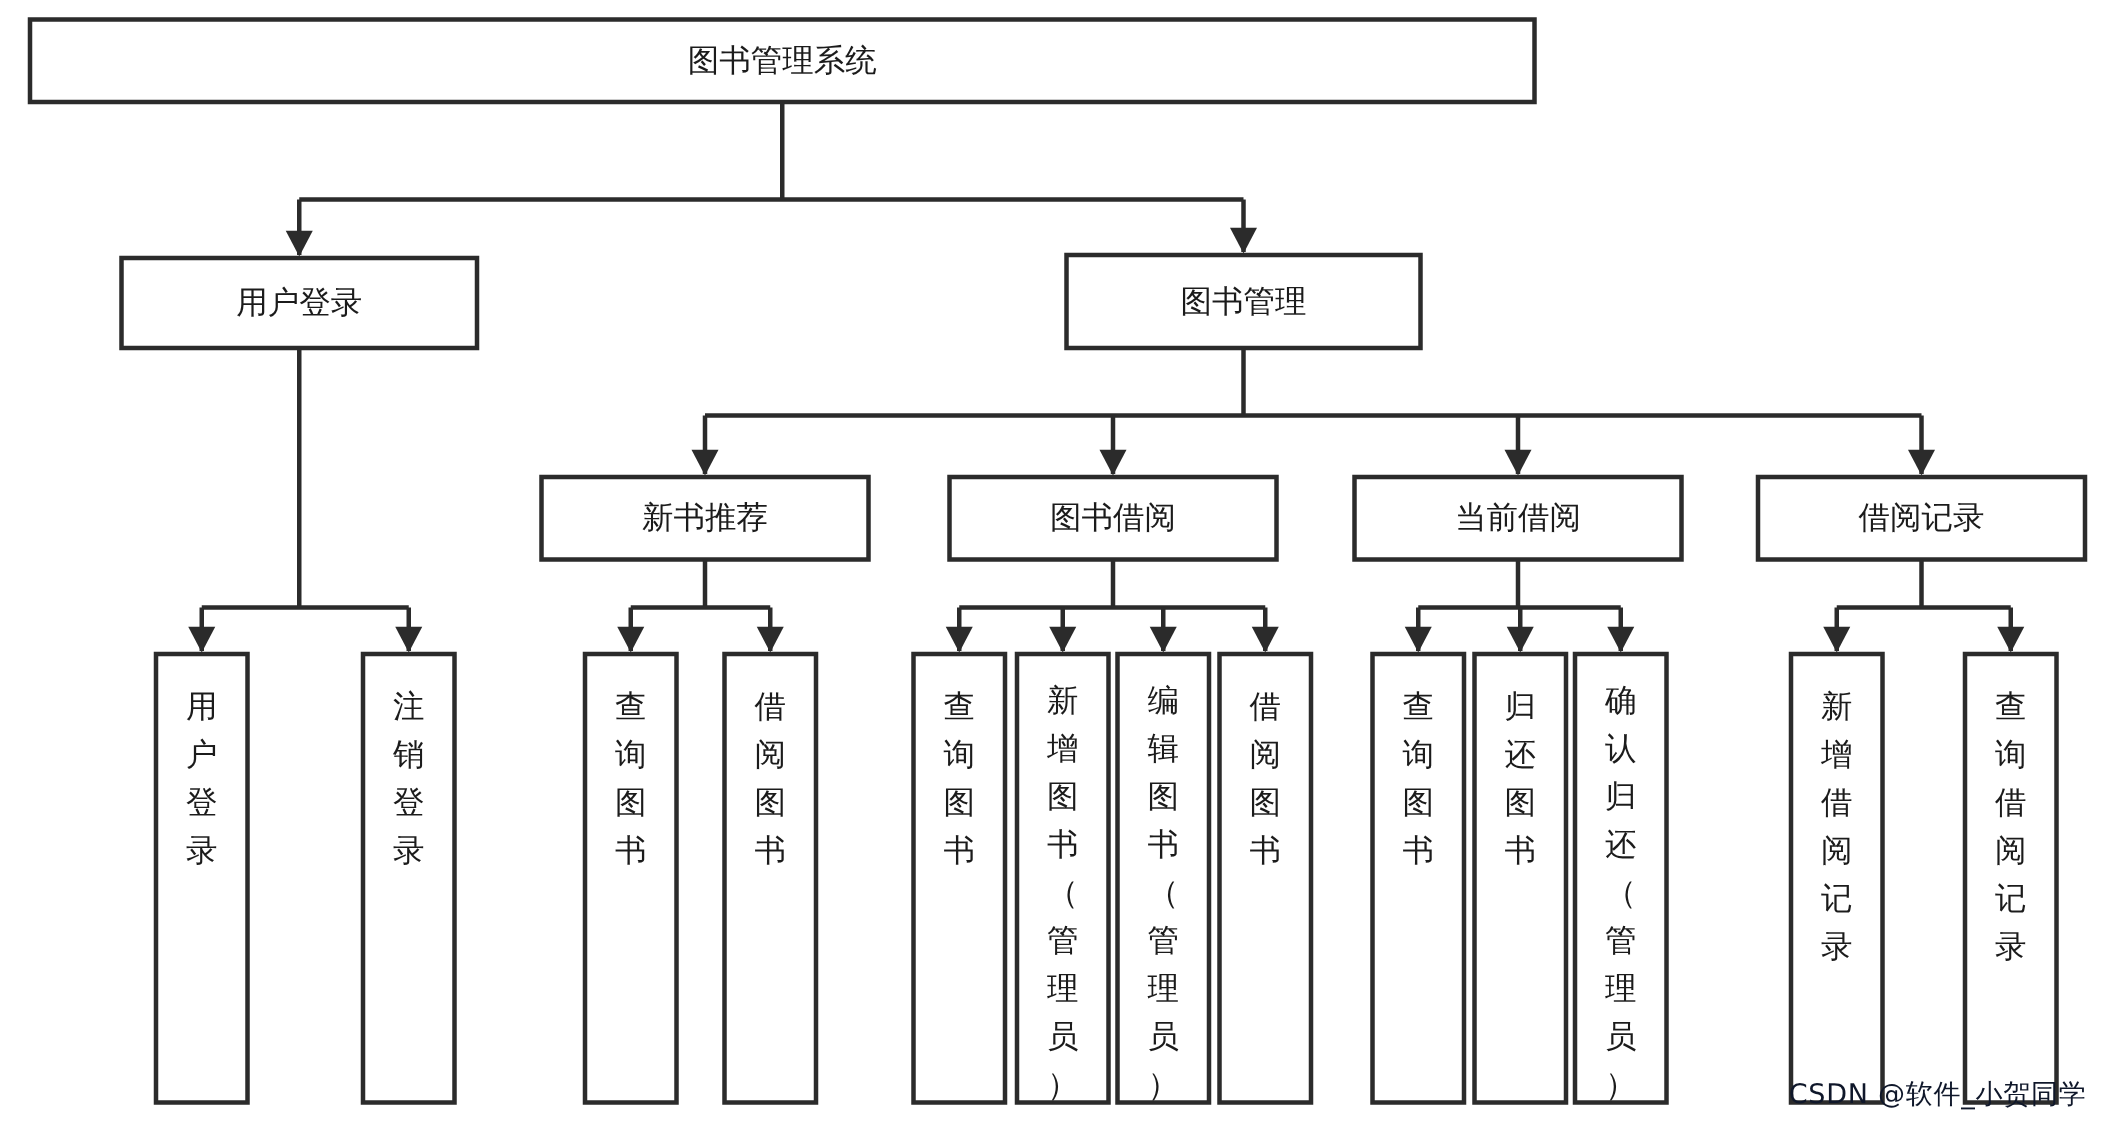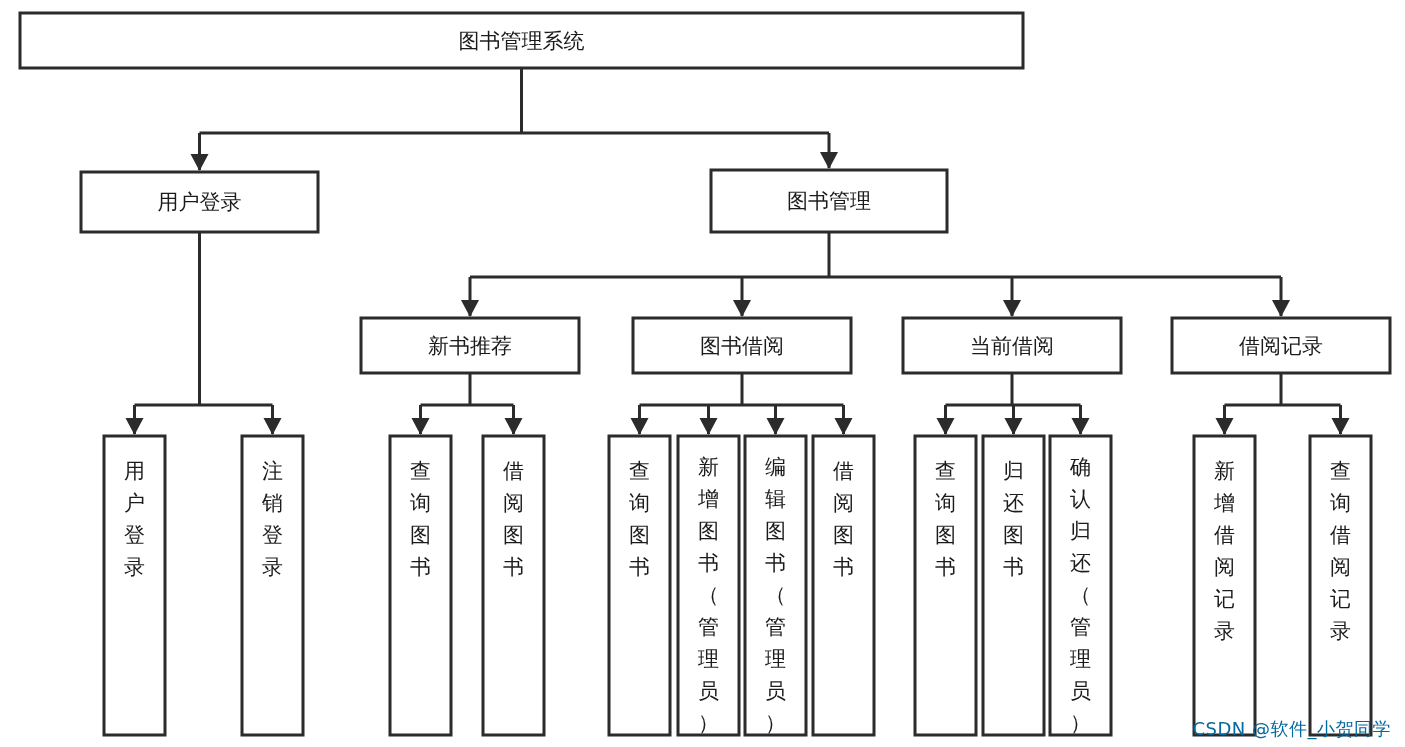--- a/index.html
+++ b/index.html
@@ -54,21 +54,21 @@
   .arrow-head {
     fill: #2b2b2b;
     stroke: none;
   }
   .watermark-text {
     position: absolute;
     right: 14px;
     bottom: 6px;
     font-family: "DejaVu Sans", "Liberation Sans", sans-serif;
     font-size: 18px;
-    color: #0369a1;
+    color: #0f172a;
     white-space: nowrap;
     letter-spacing: 0.5px;
     pointer-events: none;
     text-align: center;
   }
 </style>
 </head>
 <body>
 
 <div id="diagram-root">

